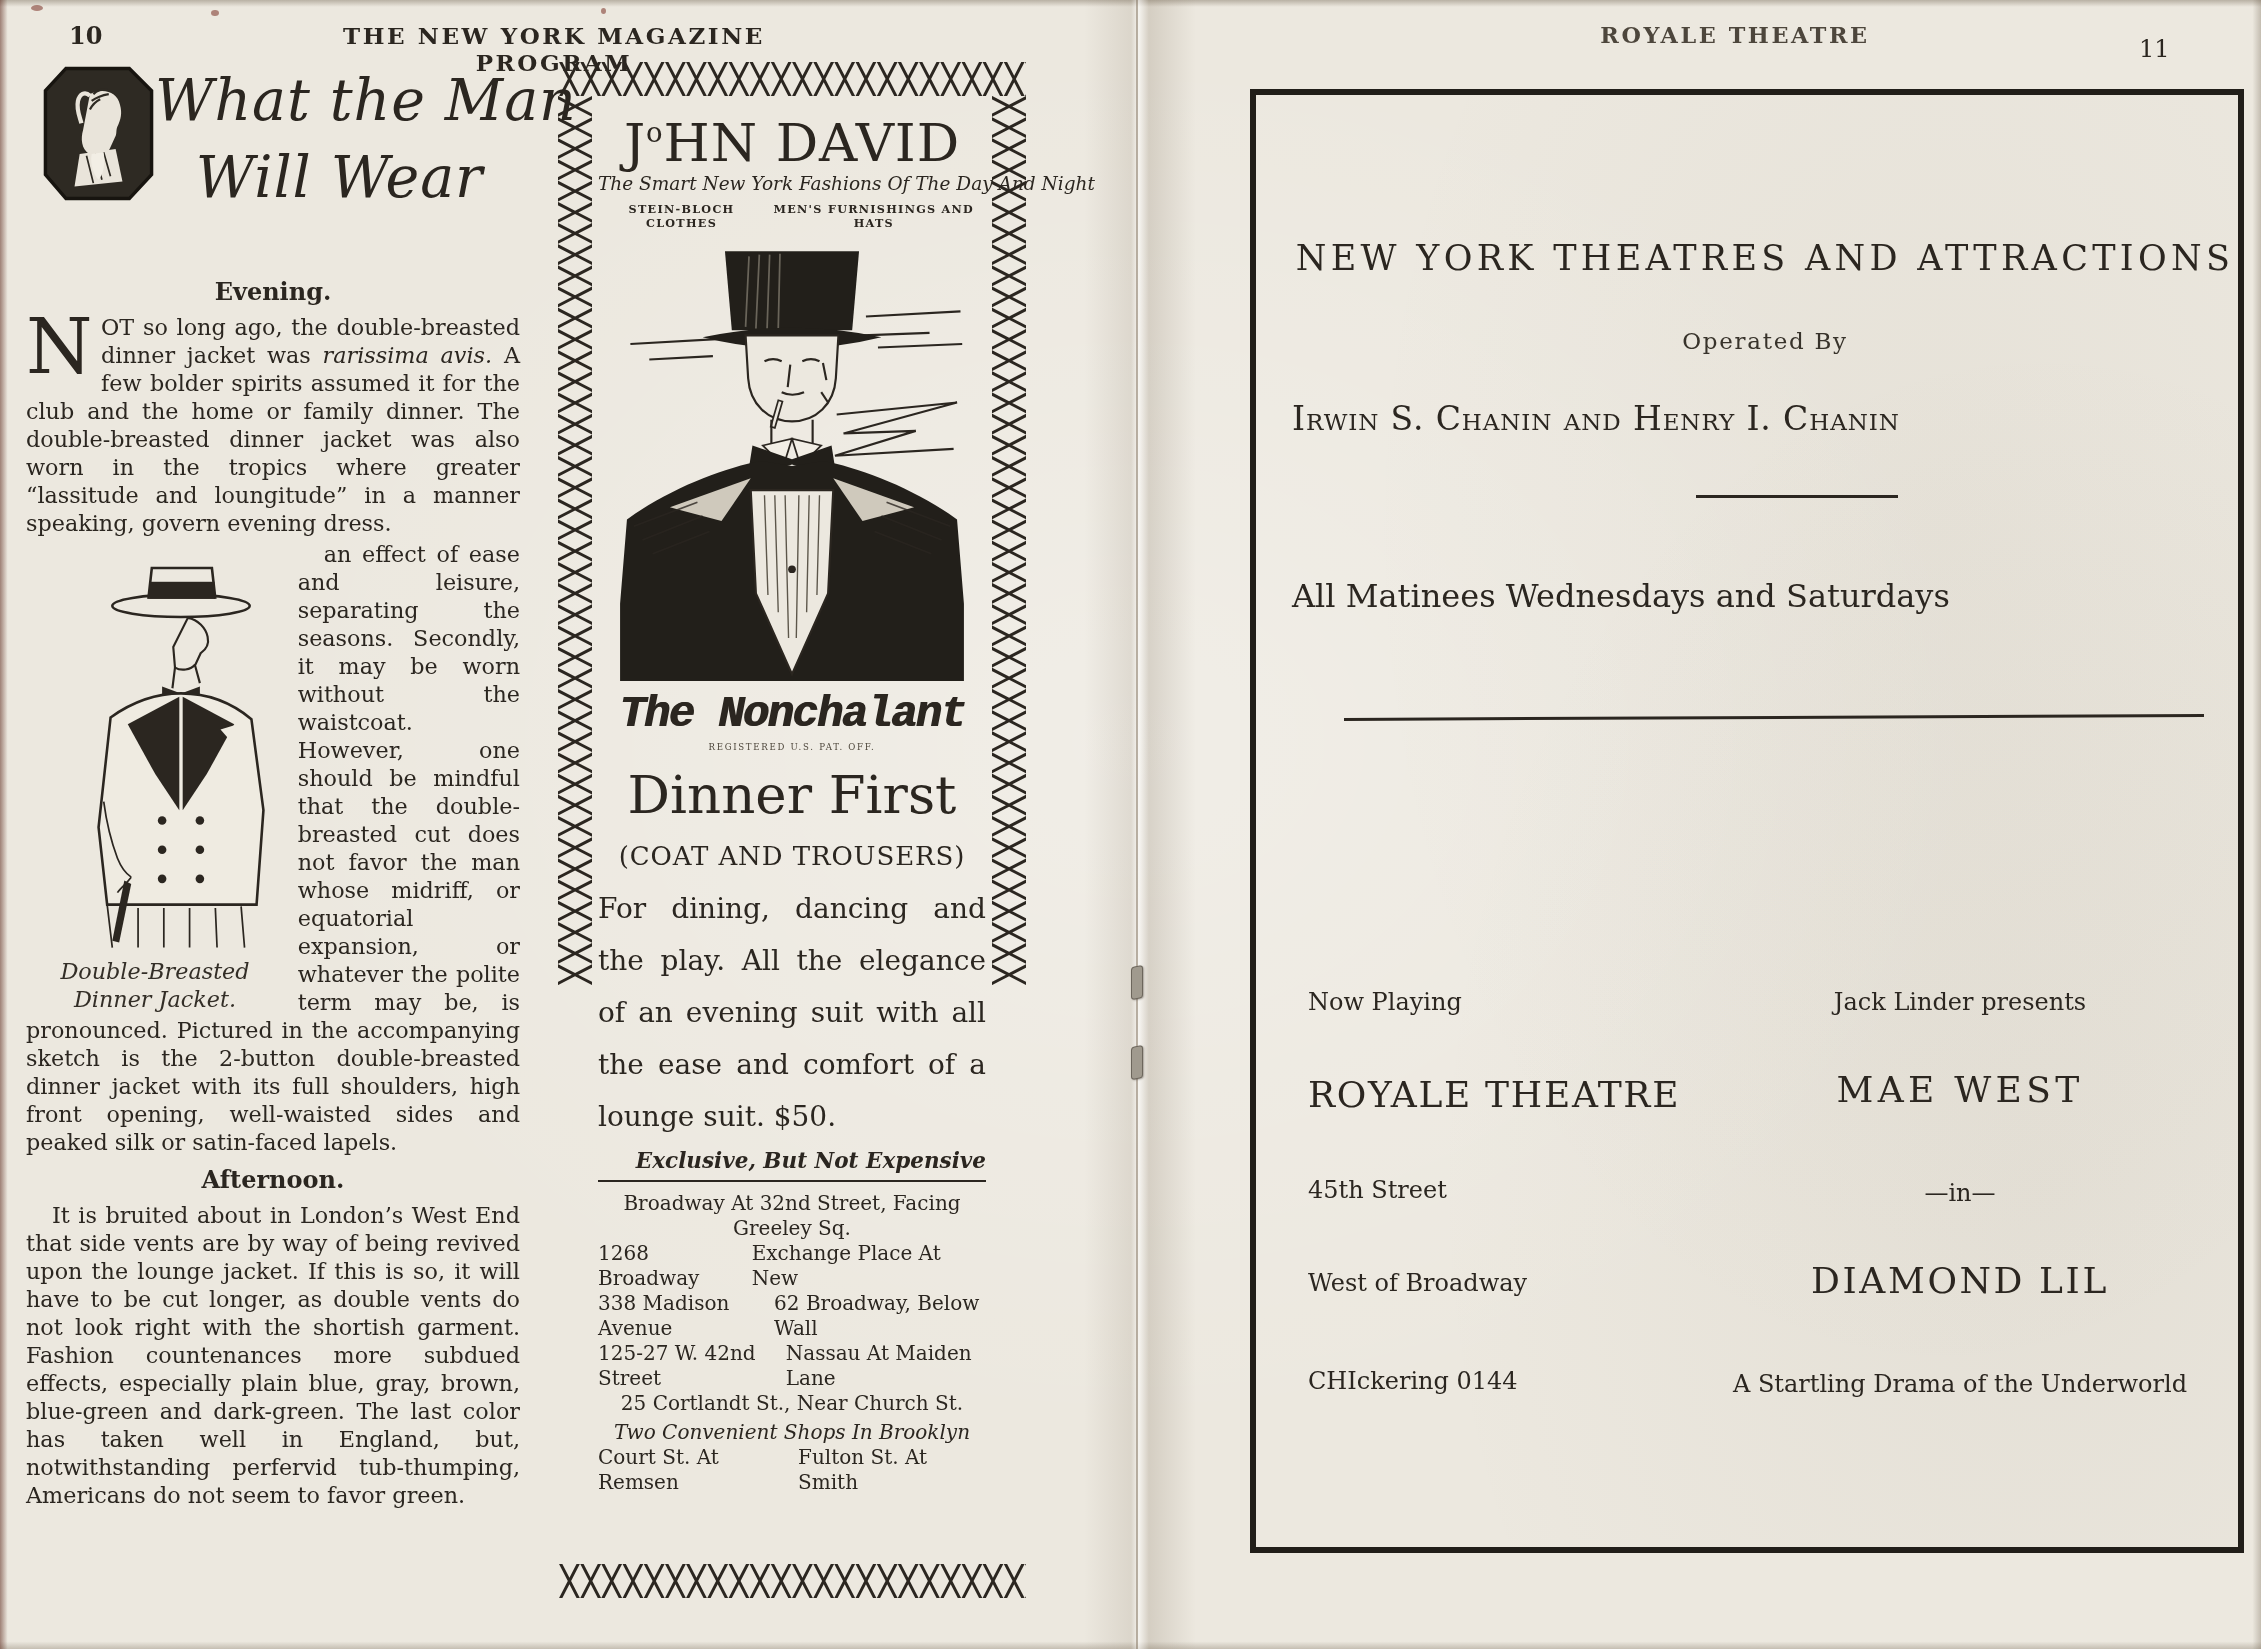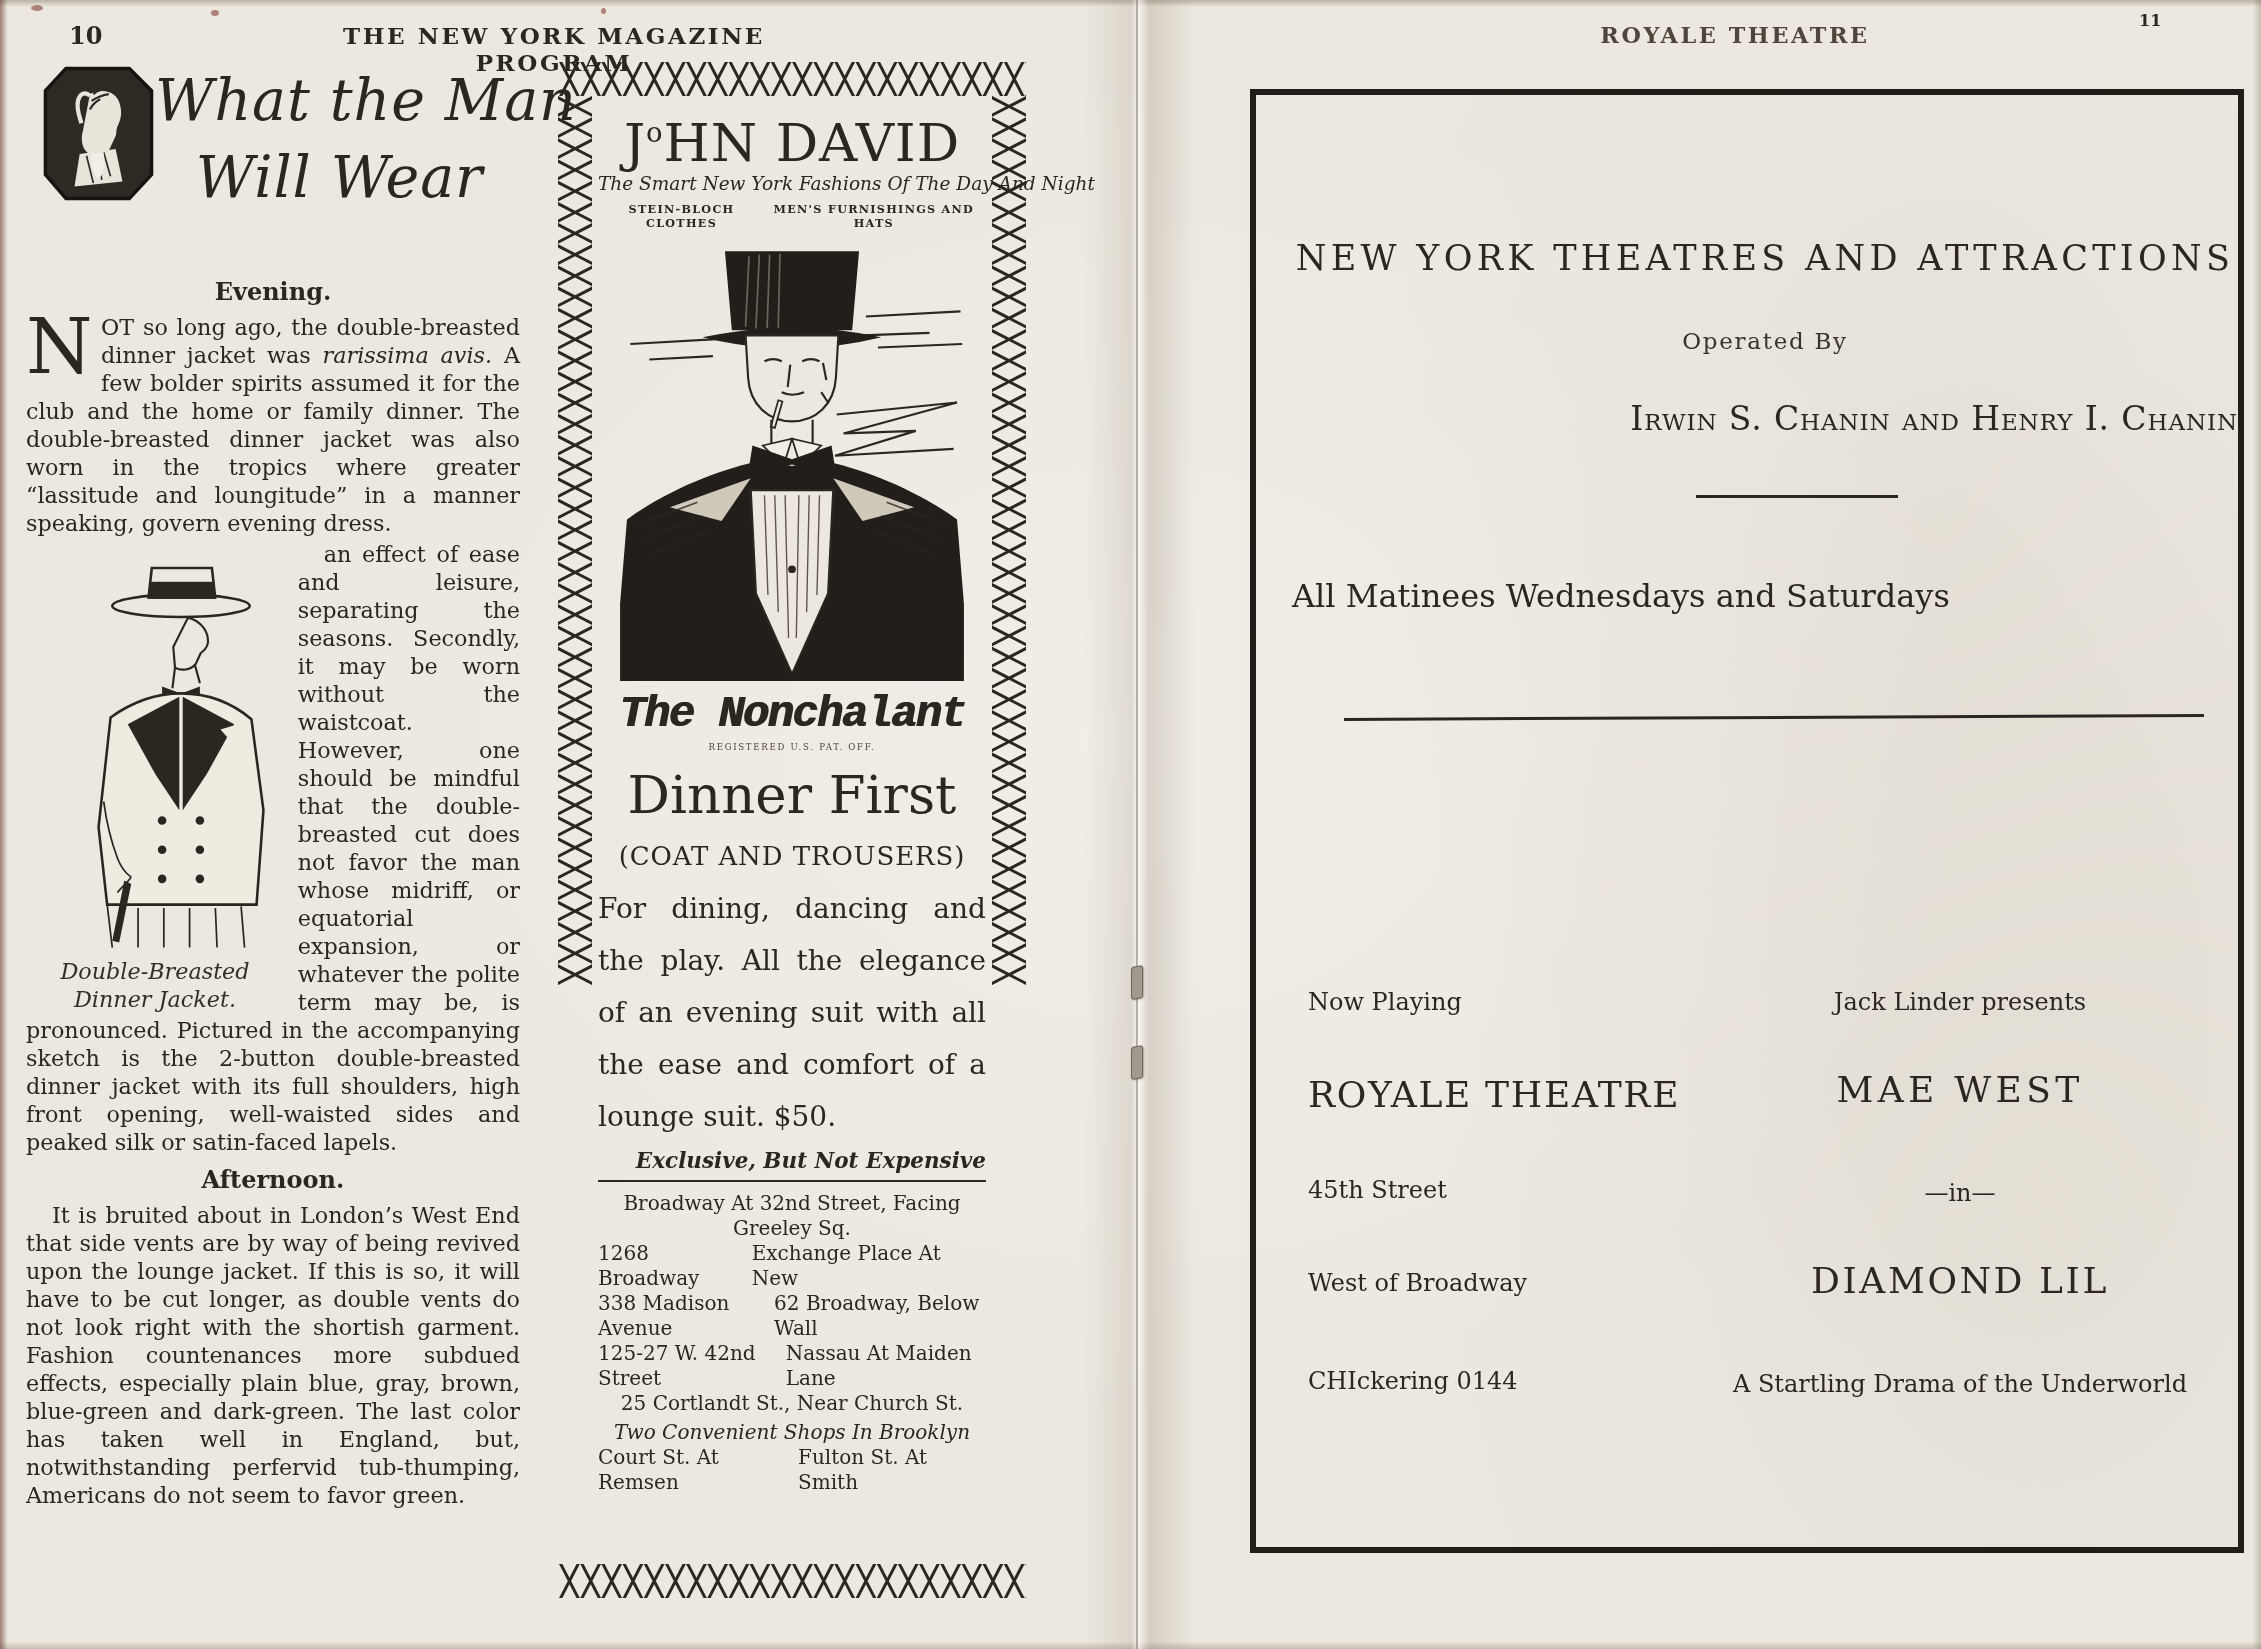--- a/index.html
+++ b/index.html
@@ -21,21 +21,21 @@
   
   .gutter{position:absolute;left:1084px;top:0;width:112px;height:1650px;
     background:linear-gradient(90deg, rgba(0,0,0,0) 0%, rgba(118,102,80,0.14) 42%, rgba(255,255,255,0.5) 49%, rgba(118,102,80,0.20) 58%, rgba(0,0,0,0) 100%);}
   .gutter-line{position:absolute;left:1136px;top:0;width:1.7px;height:1650px;background:rgba(112,96,74,0.45);}
   .staple{position:absolute;left:1131px;width:9.5px;height:31px;background:#a09a8e;border:1.7px solid #6c665c;border-radius:3.4px;transform:skewY(-10deg);box-shadow:0.9px 0.9px 1.7px rgba(60,50,40,.4);}
   .speck{position:absolute;width:7.7px;height:6px;border-radius:50%;background:#7a2f24;opacity:.55;}
   
   .lp-pagenum{left:69px;top:20.6px;font-size:24px;font-weight:bold;}
   .lp-header{left:275px;top:21.5px;width:558px;text-align:center;font-size:23px;font-weight:bold;letter-spacing:2.6px;}
   .rp-header{left:1503px;top:21.5px;width:464px;text-align:center;font-size:22.3px;font-weight:bold;letter-spacing:2.6px;color:#4d463c;}
-  .rp-pagenum{left:2139px;top:11px;font-size:16px;font-weight:bold;}
+  .rp-pagenum{left:2139px;top:35px;font-size:24px;font-weight:normal;}
   
   .article{left:26px;top:60px;width:494px;}
   .title-art{position:relative;height:217px;}
   .portrait{position:absolute;left:15.5px;top:5.2px;}
   .title-line{position:absolute;left:129px;width:369px;text-align:center;font-style:italic;font-size:57px;line-height:1;letter-spacing:0.9px;white-space:nowrap;}
   .title-1{top:12px;}
   .title-2{top:89px;}
   .sec-heading{text-align:center;font-weight:bold;font-size:24px;margin:0 0 6.9px 0;}
   .article p{margin:0;font-size:22.3px;line-height:28px;text-align:justify;}
   .indent{text-indent:26px;}
@@ -71,21 +71,21 @@
   .addr-row{display:flex;justify-content:space-between;text-align:left;}
   .addr-center{text-align:center;}
   .addr-brooklyn{font-style:italic;text-align:center;margin-top:4.3px;}
   
   .box{left:1250px;top:89px;width:946px;height:1452px;border:6.9px solid #211e19;
        background:
          radial-gradient(ellipse at 70% 30%, rgba(120,110,90,0.05), rgba(0,0,0,0) 60%),
          radial-gradient(ellipse at 80% 75%, rgba(120,110,90,0.07), rgba(0,0,0,0) 55%); padding-left: 36px;}
   .box-title{text-align:center;font-size:35px;letter-spacing:4.3px;margin-top:143px;white-space:nowrap;}
   .box-operated{text-align:center;font-size:23px;letter-spacing:1.7px;margin-top:50px;color:#38332b;}
-  .box-operators{text-align:right;font-size:33px;margin-top:45px;font-variant:small-caps;letter-spacing:0.9px;}
+  .box-operators{text-align:left;font-size:33px;margin-top:45px;font-variant:small-caps;letter-spacing:0.9px;}
   .short-rule{width:202px;height:2.6px;margin:57px 0 0 404px;}
   .box-matinees{text-align:left;font-size:32px;margin-top:79px;}
   .long-rule{height:3.4px;margin:101px 34px 0 52px;transform:rotate(-0.25deg);}
   .cell{position:absolute;white-space:nowrap;}
   .cell-l{left:52px;text-align:left;}
   .cell-r{left:455px;width:498px;text-align:center;}
   .f-sm{font-size:24px;}
   .f-lg{font-size:36px;letter-spacing:2.6px;}
 </style>
 </head>

